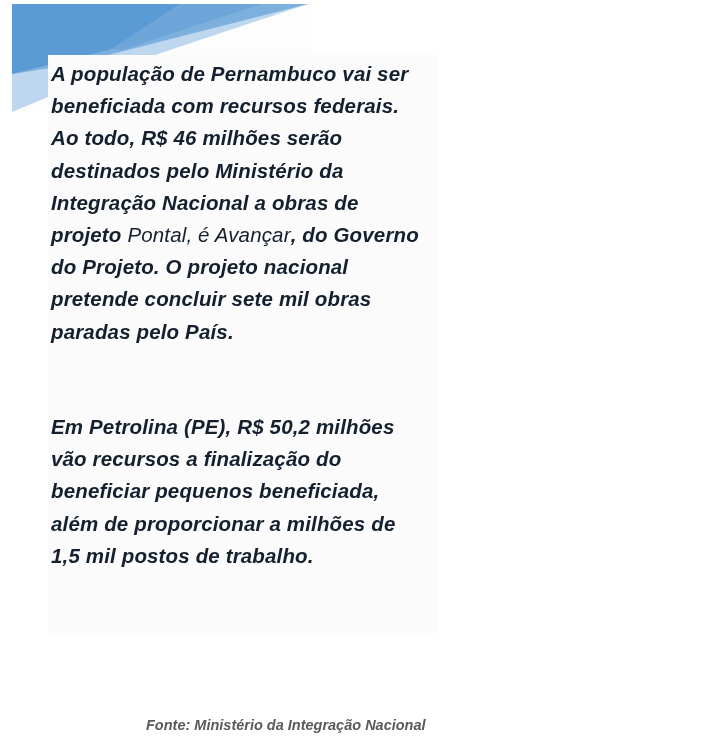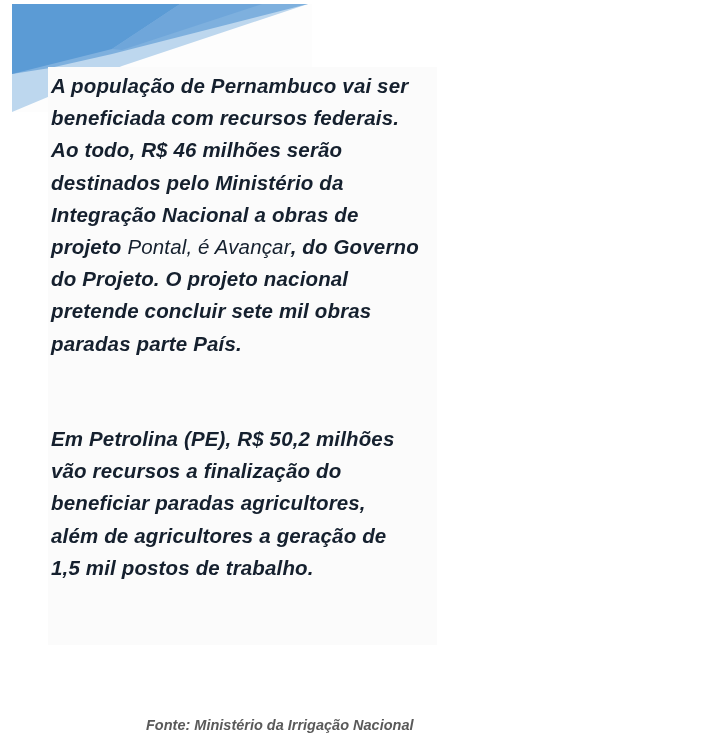--- a/index.html
+++ b/index.html
@@ -19,21 +19,21 @@
       left: 12px;
       top: 4px;
       width: 300px;
       height: 108px;
       background: #fdfdfd;
     }
     .deco svg { display: block; }
     .textbox {
       position: absolute;
       left: 48px;
-      top: 67px;
+      top: 55px;
       width: 389px;
       height: 578px;
       background: #fbfbfb;
     }
     .para {
       position: absolute;
       left: 3px;
       width: 392px;
       margin: 0;
       font-size: 20.5px;
@@ -78,25 +78,25 @@
 <div class="textbox">
   <p class="para p1">
     <span class="ln">A população de Pernambuco vai ser</span>
     <span class="ln">beneficiada com recursos federais.</span>
     <span class="ln">Ao todo, R$ 46 milhões serão</span>
     <span class="ln">destinados pelo Ministério da</span>
     <span class="ln">Integração Nacional a obras de</span>
     <span class="ln"><span>projeto</span><span class="em-light"> Pontal, é Avançar</span><span>, do Governo</span></span>
     <span class="ln">do Projeto. O projeto nacional</span>
     <span class="ln">pretende concluir sete mil obras</span>
-    <span class="ln">paradas parte País.</span>
+    <span class="ln">paradas pelo País.</span>
   </p>
 
   <p class="para p2">
     <span class="ln">Em Petrolina (PE), R$ 50,2 milhões</span>
     <span class="ln">vão recursos a finalização do</span>
-    <span class="ln">beneficiar paradas agricultores,</span>
-    <span class="ln">além de agricultores a geração de</span>
+    <span class="ln">beneficiar pequenos beneficiada,</span>
+    <span class="ln">além de proporcionar a milhões de</span>
     <span class="ln">1,5 mil postos de trabalho.</span>
   </p>
 </div>
 
-<div class="footer">Fonte: Ministério da Irrigação Nacional</div>
+<div class="footer">Fonte: Ministério da Integração Nacional</div>
 
 </body></html>

